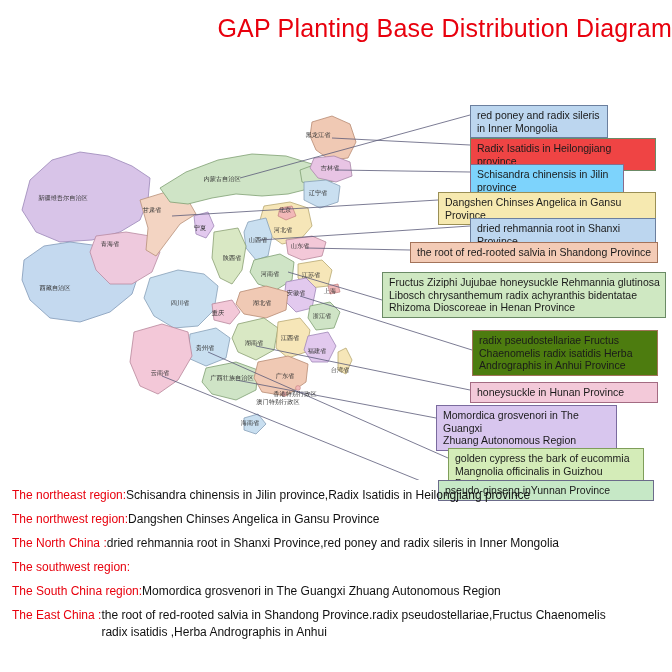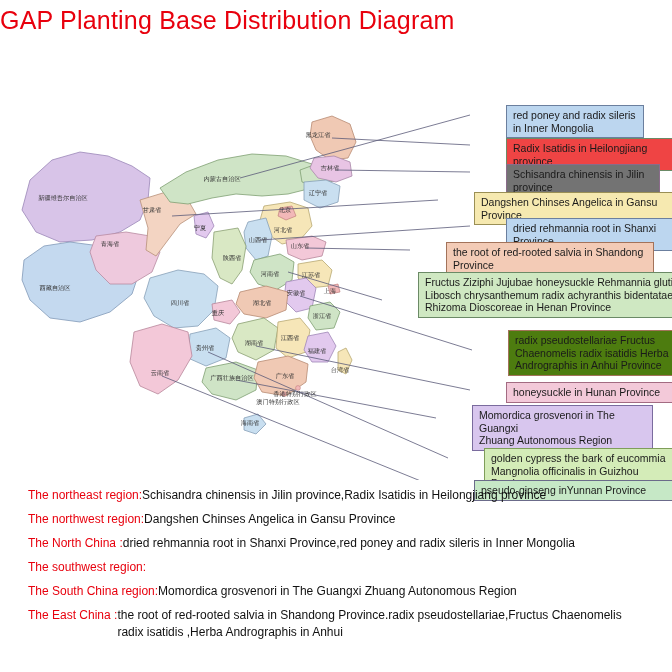--- a/index.html
+++ b/index.html
@@ -5,59 +5,57 @@
   html,body{margin:0;padding:0;}
   body{
     width:672px;height:672px;
     background:#ffffff;
     font-family:"Liberation Sans", sans-serif;
     position:relative;
     overflow:hidden;
   }
   #title{
     position:absolute;
-    top:6px;left:0;width:672px;
-    text-align:left;
+    top:14px;left:0;width:672px;
+    text-align:right;
     color:#e8000d;
     font-size:25px;
     font-weight:normal;
     letter-spacing:0.2px;
   }
   #map-area{
     position:absolute;
     top:60px;left:0;width:672px;height:420px;
   }
   #map-svg{position:absolute;top:0;left:0;}
   .callout{
     position:absolute;
     box-sizing:border-box;
     border:1px solid #6b6b8a;
     font-size:10.5px;
     line-height:12.5px;
     color:#1a1a1a;
     padding:3px 5px 3px 6px;
     white-space:pre-line;
-    margin-left:36px;
   }
   #legend{
     position:absolute;
     top:487px;left:12px;width:650px;
     font-size:12px;
     line-height:17px;
   }
   .legend-row{
     display:flex;
     align-items:flex-start;
     margin-bottom:7px;
   }
   .legend-key{
     color:#e8000d;
     white-space:pre;
     flex:0 0 auto;
-    margin-left:16px;
   }
   .legend-val{
     color:#111;
     white-space:pre-line;
   }
   .map-label{
     font-size:6.2px;
     fill:#333;
     font-family:"Liberation Sans", sans-serif;
   }
@@ -189,27 +187,27 @@
         <text x="278" y="344" class="map-label" text-anchor="middle">澳门特别行政区</text>
         <text x="250" y="365" class="map-label" text-anchor="middle">海南省</text>
       </g>
   </svg>
 
   <div class="callout" style="left: 470px; top: 45px; width: 138px; background: rgb(188, 214, 239); border-color: rgb(107, 127, 158);">red poney and radix sileris
 in Inner Mongolia</div>
 
   <div class="callout" style="left: 470px; top: 78px; width: 186px; background: #ef4444; border-color: rgb(107, 138, 102);">Radix Isatidis in Heilongjiang province</div>
 
-  <div class="callout" style="left: 470px; top: 104px; width: 154px; background: #737373; border-color: rgb(138, 107, 138);">Schisandra chinensis in Jilin province</div>
+  <div class="callout" style="left: 470px; top: 104px; width: 154px; background: #7dd3fc; border-color: rgb(138, 107, 138);">Schisandra chinensis in Jilin province</div>
 
   <div class="callout" style="left: 438px; top: 132px; width: 218px; background: rgb(246, 233, 176); border-color: rgb(154, 143, 85);">Dangshen  Chinses Angelica in Gansu Province</div>
 
   <div class="callout" style="left: 470px; top: 158px; width: 186px; background: rgb(188, 214, 239); border-color: rgb(107, 127, 158);">dried rehmannia root in Shanxi Province</div>
 
-  <div class="callout" style="left: 410px; top: 182px; width: 208px; background: rgb(243, 203, 182); border-color: rgb(163, 115, 90);">the root of red-rooted salvia in Shandong Province</div>
+  <div class="callout" style="left: 410px; top: 182px; width: 248px; background: rgb(243, 203, 182); border-color: rgb(163, 115, 90);">the root of red-rooted salvia in Shandong Province</div>
 
   <div class="callout" style="left: 382px; top: 212px; width: 284px; background: rgb(207, 232, 194); border-color: rgb(107, 138, 102);">Fructus Ziziphi Jujubae    honeysuckle   Rehmannia glutinosa
 Libosch    chrysanthemum   radix achyranthis bidentatae
 Rhizoma Dioscoreae  in Henan Province</div>
 
   <div class="callout" style="left: 472px; top: 270px; width: 186px; background: #4d7c0f; border-color: rgb(163, 115, 90);">radix pseudostellariae   Fructus
 Chaenomelis   radix isatidis Herba
 Andrographis in Anhui Province</div>
 
   <div class="callout" style="left: 470px; top: 322px; width: 188px; background: rgb(243, 201, 217); border-color: rgb(163, 107, 130);">honeysuckle in Hunan Province</div>

